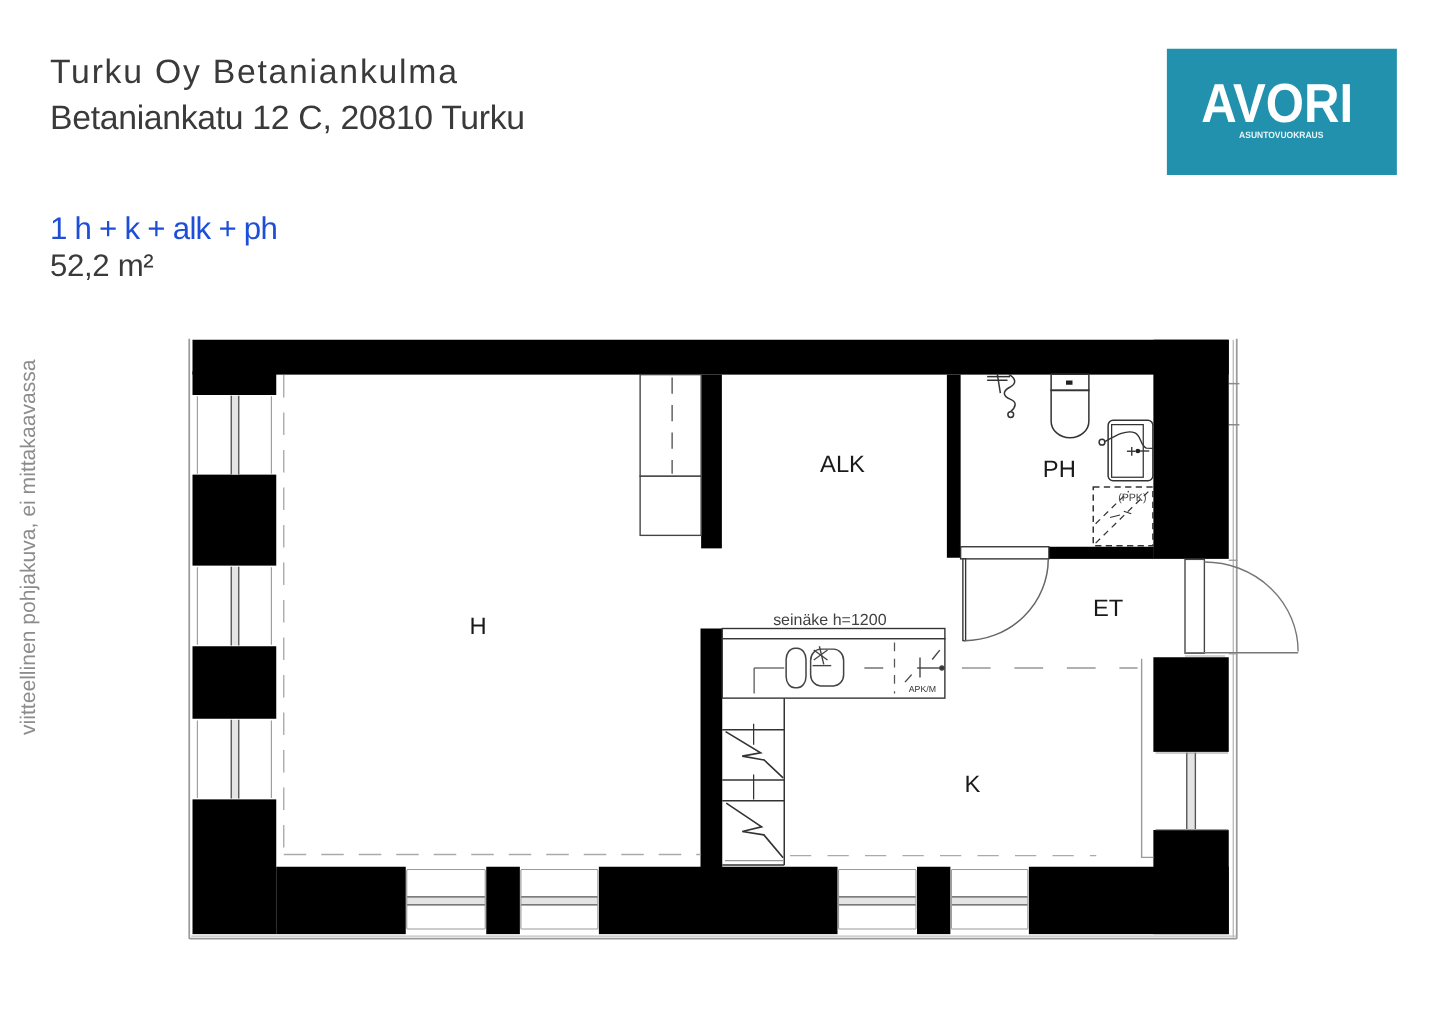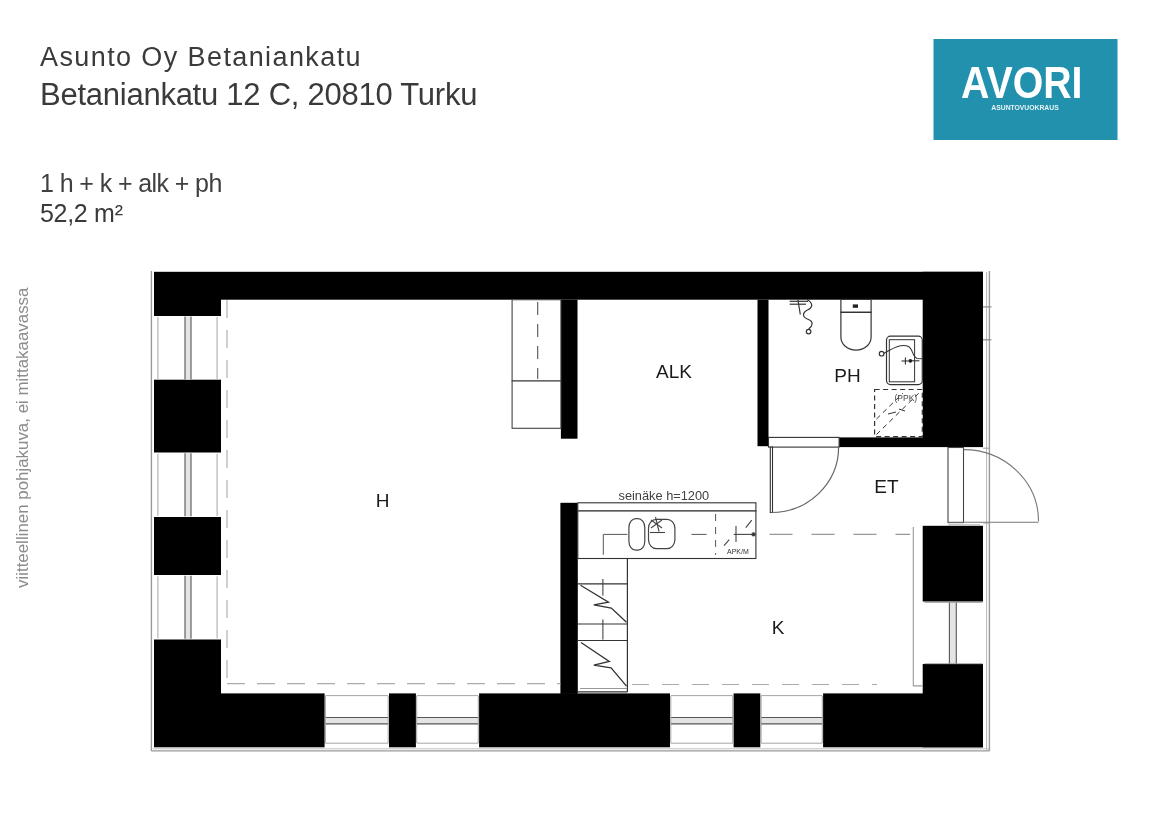--- a/index.html
+++ b/index.html
@@ -2,25 +2,25 @@
 <html><head>
 <meta charset="utf-8">
 <style>
 html,body{margin:0;padding:0;background:#fff;}
 body{width:1160px;height:820px;position:relative;overflow:hidden;font-family:"Liberation Sans",sans-serif;}
 .abs{position:absolute;white-space:nowrap;}
 </style>
 </head>
 <body>
 
-<div class="abs" style="left:40px;top:44.4px;font-size:27px;line-height:27px;letter-spacing:1.4px;color:#3a3a3a;">Asunto Oy Betaniankatu</div>
-
-<div class="abs" style="left:40px;top:81.3px;font-size:31px;line-height:27px;letter-spacing:-0.25px;color:#3a3a3a;text-align:center;">Betaniankatu 12 C, 20810 Turku</div>
-
-<div class="abs" style="left:40px;top:170.9px;font-size:25px;line-height:25px;letter-spacing:-0.6px;color:#404040;">1 h + k + alk + ph</div>
+<div class="abs" style="left:40px;top:44.4px;font-size:27px;line-height:27px;letter-spacing:1.4px;color:#3a3a3a;">Turku Oy Betaniankulma</div>
+
+<div class="abs" style="left:40px;top:81.3px;font-size:27px;line-height:27px;letter-spacing:-0.25px;color:#3a3a3a;text-align:center;">Betaniankatu 12 C, 20810 Turku</div>
+
+<div class="abs" style="left:40px;top:170.9px;font-size:25px;line-height:25px;letter-spacing:-0.6px;color:#1d4ed8;">1 h + k + alk + ph</div>
 
 <div class="abs" style="left:40px;top:200.8px;font-size:25px;line-height:25px;letter-spacing:-0.3px;color:#3a3a3a;">52,2 m²</div>
 
 <svg class="abs" style="left:0;top:0;" width="1160" height="180" viewBox="0 0 1160 180">
   <g>
     <rect x="933.5" y="39" width="184" height="101" fill="#2191ad"></rect>
     <text x="961" y="97.5" font-family="Liberation Sans" font-size="44" font-weight="bold" fill="#ffffff" textLength="121.5" lengthAdjust="spacingAndGlyphs">AVORI</text>
     <text x="991.3" y="110" font-family="Liberation Sans" font-size="7.3" font-weight="bold" fill="#eaf4f6" textLength="67.4" lengthAdjust="spacingAndGlyphs">ASUNTOVUOKRAUS</text>
   </g>
 </svg>

